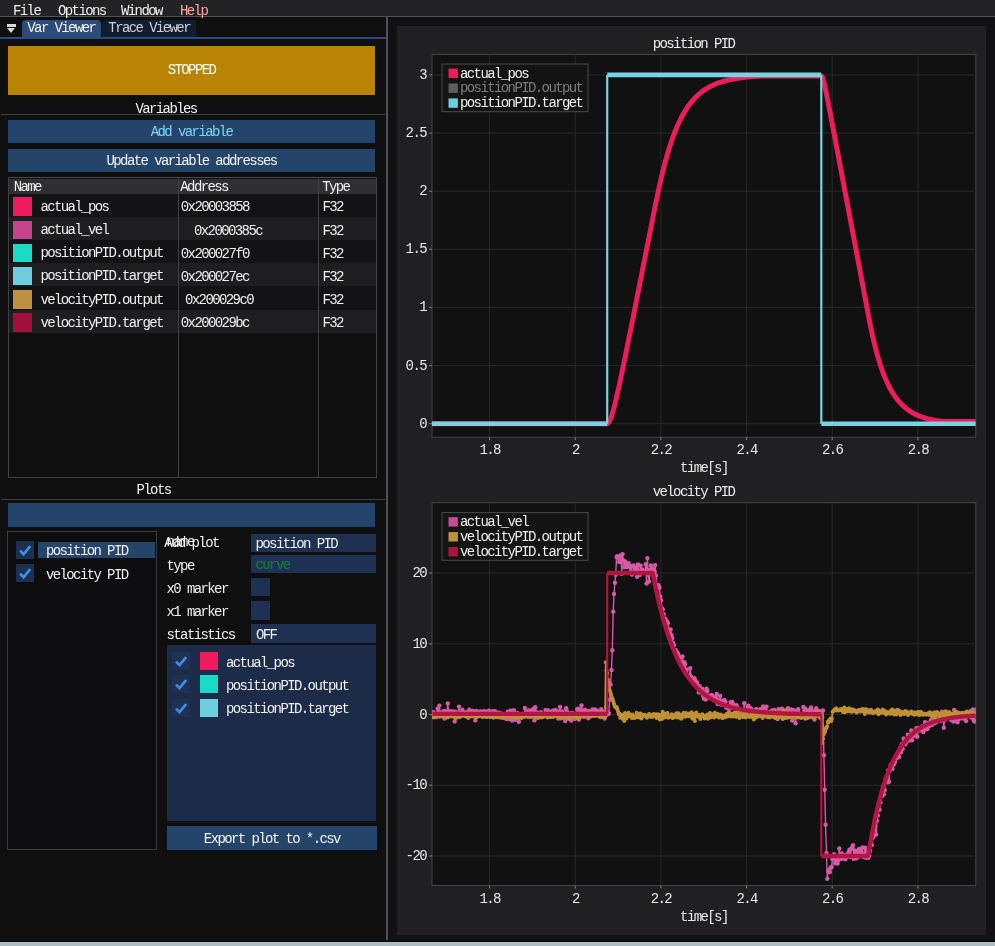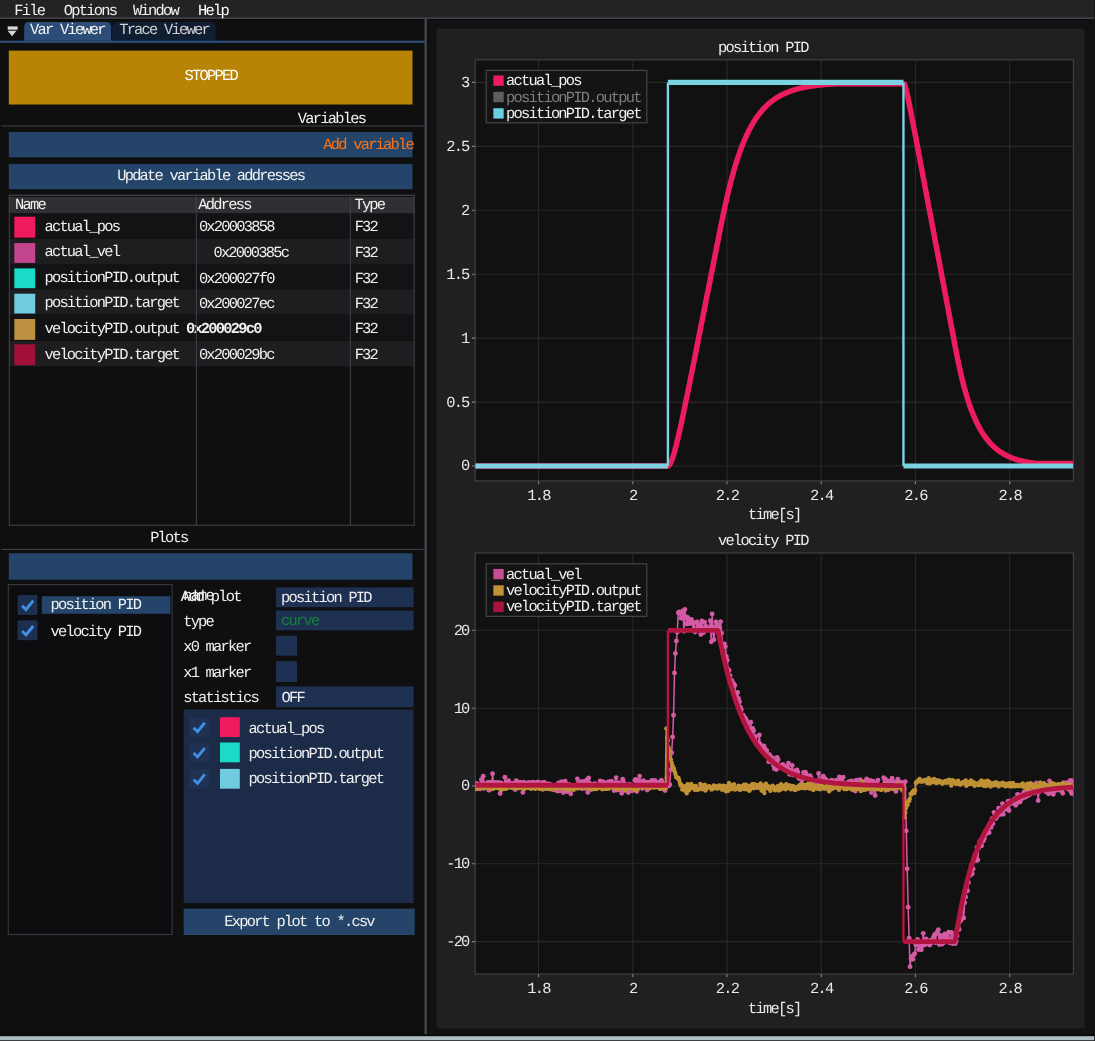--- a/index.html
+++ b/index.html
@@ -3,35 +3,35 @@
 * { margin:0; padding:0; box-sizing:border-box; }
 html,body { width:995px; height:946px; background:#0c0c0c; overflow:hidden; }
 body { -webkit-font-smoothing:antialiased; font-family:"Liberation Mono", monospace; font-size:14px; letter-spacing:-1.6px; color:#f0f0f0; position:relative; }
 </style></head>
 <body>
 
 <div style="position:absolute;left:0;top:0;width:995px;height:17px;background:#232325;border-bottom:1.5px solid #50525a"></div>
 <div style="position:absolute;left:13px;top:2.5px;color:#f0f0f0;">File</div>
 <div style="position:absolute;left:58px;top:2.5px;color:#f0f0f0;">Options</div>
 <div style="position:absolute;left:121px;top:2.5px;color:#f0f0f0;">Window</div>
-<div style="position:absolute;left:180px;top:2.5px;color:#ffffff;">Help</div>
+<div style="position:absolute;left:180px;top:2.5px;color:#fca5a5;">Help</div>
 
 <div style="position:absolute;left:0;top:18px;width:386px;height:922px;background:#0f0f10"></div>
 
 <div style="position:absolute;left:6.5px;top:24.3px;width:9px;height:2.4px;background:#d8d8d8"></div>
 <div style="position:absolute;left:6.5px;top:28.3px;width:0;height:0;border-left:4.5px solid transparent;border-right:4.5px solid transparent;border-top:5.5px solid #d8d8d8"></div>
 <div style="position:absolute;left:22px;top:19.5px;width:78.6px;height:17.5px;background:#2c4d78;border-radius:4px 4px 0 0;line-height:17.5px;text-align:center;color:#f0f0f0">Var Viewer</div>
 <div style="position:absolute;left:102px;top:19.5px;width:94.3px;height:17.5px;background:#101e34;border-radius:4px 4px 0 0;line-height:17.5px;text-align:center;color:#cfcfcf">Trace Viewer</div>
 <div style="position:absolute;left:0;top:37px;width:386px;height:2px;background:#2c4d78"></div>
 
 <div style="position:absolute;left:7.6px;top:46px;width:367.9px;height:49px;background:#b98306;line-height:49px;text-align:center;color:#ffffff">STOPPED</div>
-<div style="position:absolute;left:0px;top:102.5px;width:332px;height:13px;line-height:13px;text-align:right;color:#f2f2f2">Variables</div>
+<div style="position:absolute;left:0px;top:102.5px;width:332px;height:13px;line-height:13px;text-align:center;color:#f2f2f2">Variables</div>
 <div style="position:absolute;left:1px;top:114px;width:384px;height:1px;background:#3f3f44"></div>
 <div style="position:absolute;left:7.6px;top:119.6px;width:367.9px;height:23.6px;background:#244569"></div>
-<div style="position:absolute;left:7.6px;top:121.1px;width:367.9px;height:23.6px;line-height:23.6px;text-align:right;color:#f97316">Add variable</div>
+<div style="position:absolute;left:7.6px;top:121.1px;width:367.9px;height:23.6px;line-height:23.6px;text-align:center;color:#7dd3fc">Add variable</div>
 <div style="position:absolute;left:7.6px;top:148.6px;width:367.9px;height:23.7px;background:#244569"></div>
 <div style="position:absolute;left:7.6px;top:150.1px;width:367.9px;height:23.7px;line-height:23.7px;text-align:center;color:#f2f2f2">Update variable addresses</div>
 
 <div style="position:absolute;left:8px;top:177.3px;width:368.5px;height:1.2px;background:#4a4b52"></div>
 <div style="position:absolute;left:8px;top:178.5px;width:368.5px;height:15px;background:#303034"></div>
 <div style="position:absolute;left:13.7px;top:178.8px;color:#f0f0f0;">Name</div>
 <div style="position:absolute;left:180.3px;top:178.8px;color:#f0f0f0;">Address</div>
 <div style="position:absolute;left:322.2px;top:178.8px;color:#f0f0f0;">Type</div>
 <div style="position:absolute;left:8px;top:193.5px;width:368.5px;height:23.2px;background:#131315"></div>
 <div style="position:absolute;left:13px;top:197.4px;width:18.5px;height:18.4px;background:#f01a5e"></div>
@@ -49,21 +49,21 @@
 <div style="position:absolute;left:180.8px;top:245.8px;color:#f0f0f0;">0x200027f0</div>
 <div style="position:absolute;left:322.4px;top:245.8px;color:#f0f0f0;">F32</div>
 <div style="position:absolute;left:8px;top:263.1px;width:368.5px;height:23.2px;background:#1e1e21"></div>
 <div style="position:absolute;left:13px;top:267.0px;width:18.5px;height:18.4px;background:#70cde0"></div>
 <div style="position:absolute;left:40.4px;top:268.3px;color:#f0f0f0;">positionPID.target</div>
 <div style="position:absolute;left:180.8px;top:269.0px;color:#f0f0f0;">0x200027ec</div>
 <div style="position:absolute;left:322.4px;top:269.0px;color:#f0f0f0;">F32</div>
 <div style="position:absolute;left:8px;top:286.3px;width:368.5px;height:23.2px;background:#131315"></div>
 <div style="position:absolute;left:13px;top:290.2px;width:18.5px;height:18.4px;background:#bd9140"></div>
 <div style="position:absolute;left:40.4px;top:291.5px;color:#f0f0f0;">velocityPID.output</div>
-<div style="position:absolute;left:169px;top:292.2px;color:#f0f0f0;font-weight:bold;">0x200029c0</div>
+<div style="position:absolute;left:185px;top:292.2px;color:#f0f0f0;">0x200029c0</div>
 <div style="position:absolute;left:322.4px;top:292.2px;color:#f0f0f0;">F32</div>
 <div style="position:absolute;left:8px;top:309.5px;width:368.5px;height:23.2px;background:#1e1e21"></div>
 <div style="position:absolute;left:13px;top:313.4px;width:18.5px;height:18.4px;background:#a01038"></div>
 <div style="position:absolute;left:40.4px;top:314.7px;color:#f0f0f0;">velocityPID.target</div>
 <div style="position:absolute;left:180.8px;top:315.4px;color:#f0f0f0;">0x200029bc</div>
 <div style="position:absolute;left:322.4px;top:315.4px;color:#f0f0f0;">F32</div>
 <div style="position:absolute;left:8px;top:177px;width:1px;height:300.5px;background:#3f3f45"></div>
 <div style="position:absolute;left:177.5px;top:177px;width:1px;height:300.5px;background:#3f3f45"></div>
 <div style="position:absolute;left:317.5px;top:177px;width:1px;height:300.5px;background:#3f3f45"></div>
 <div style="position:absolute;left:376px;top:177px;width:1px;height:300.5px;background:#3f3f45"></div>

